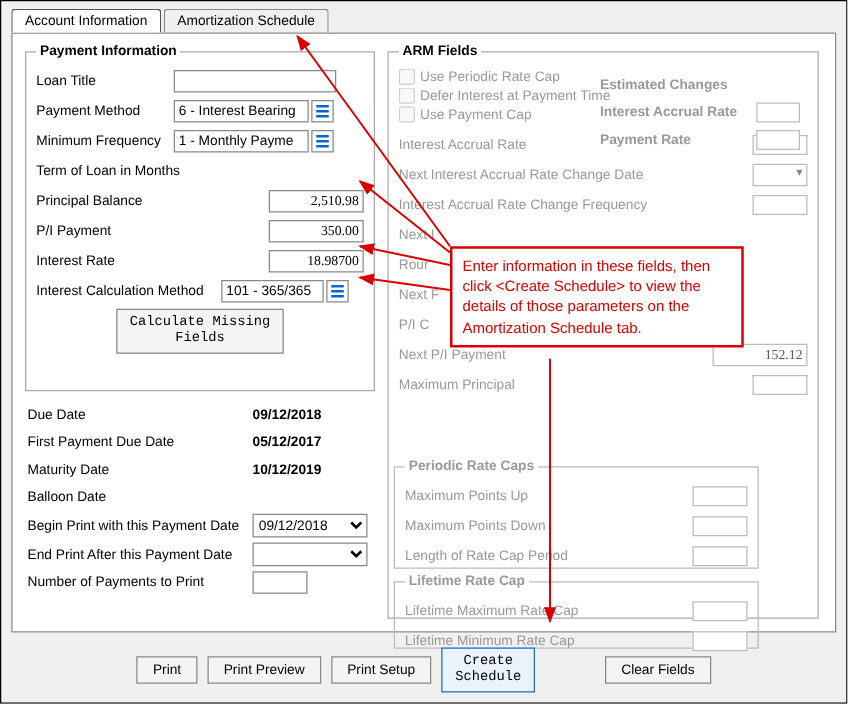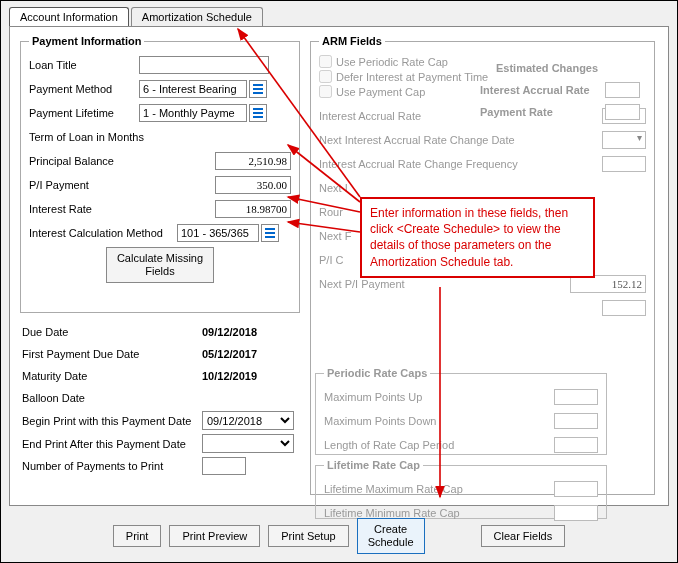--- a/index.html
+++ b/index.html
@@ -36,27 +36,27 @@
   .date-lbl { width: 180px; font-size: 11px; }
   .date-val { font-weight: bold; font-size: 11px; }
   
   select { height: 19px; font-size: 11px; border: 1px solid #888; background: #fff; }
   
   .chk-row { display: flex; align-items: center; margin-bottom: 2px; }
   .chk-row input { margin: 0 4px 0 0; }
   .chk-lbl { font-size: 11px; color: #999; }
   
   .est-col { position: absolute; right: 6px; top: 4px; width: 160px; }
-  .est-row { margin-bottom: 4px; min-height: 18px; display:flex; align-items:center;justify-content:center; }
+  .est-row { margin-bottom: 4px; min-height: 18px; display:flex; align-items:center; }
   .est-lbl { font-weight: bold; color: #999; font-size: 11px; width: 128px; }
   .est-in { width: 36px; height: 16px; border: 1px solid #bbb; background: #fff; display:inline-block; }
   
   .btn-row { position: absolute; bottom: 8px; left: 0; right: 0; display: flex; align-items: center; justify-content: center; gap: 8px; }
   button { font-family: Arial, sans-serif; font-size: 11px; padding: 4px 12px; background: #f4f4f4; border: 1px solid #888; cursor: pointer; }
-  button.multi { padding: 4px 10px; line-height: 1.2; }
+  button.multi { padding: 4px 10px; line-height: 1.2; font-family: Liberation Mono, monospace; }
   .btn-create { border: 1px solid #1a6fbf; background: #eaf3fb; }
   
   .callout { position: absolute; left: 350px; top: 170px; width: 235px; background: #fff; border: 2px solid #d90000; padding: 6px 8px; color: #d90000; font-size: 12px; line-height: 1.35; z-index: 20; }
   
   .arrow-line { position: absolute; stroke: #d90000; stroke-width: 1.6; fill: none; }
   .arrow-head { fill: #d90000; }
   
   .disabled-in { border: 1px solid #bbb; background: #fff; height: 16px; width: 44px; display:inline-block; }
   .select-tiny { width: 44px; height: 18px; display:inline-block; border:1px solid #bbb; background:#fff; position:relative; }
   .select-tiny::after { content:"▾"; position:absolute; right:3px; top:0; font-size:10px; color:#888; }
@@ -87,21 +87,21 @@
         <span class="icon-picker">
           <svg width="12" height="12">
               <rect x="1" y="1" width="10" height="2" fill="#06c"></rect>
               <rect x="1" y="5" width="10" height="2" fill="#06c"></rect>
               <rect x="1" y="9" width="10" height="2" fill="#06c"></rect>
             </svg>
         </span>
       </div>
 
       <div class="row">
-        <span class="lbl">Payment Lifetime</span>
+        <span class="lbl">Minimum Frequency</span>
         <input type="text" class="in-wide" value="1 - Monthly Payme" style="">
         <span class="icon-picker">
           <svg width="12" height="12">
               <rect x="1" y="1" width="10" height="2" fill="#06c"></rect>
               <rect x="1" y="5" width="10" height="2" fill="#06c"></rect>
               <rect x="1" y="9" width="10" height="2" fill="#06c"></rect>
             </svg>
         </span>
       </div>
 
@@ -235,20 +235,21 @@
           </div>
         <div class="row">
             <span class="lbl-arm" style="width:36px">P/I C</span>
           </div>
         <div class="row">
             <span class="lbl-arm">Next P/I Payment</span>
             <div style="flex:1"></div>
             <input type="text" class="in-num" style="border-color: rgb(187, 187, 187); color: rgb(85, 85, 85);" disabled="" value="152.12">
           </div>
         <div class="row">
+            <span class="lbl-arm">Maximum Principal</span>
             <div style="flex:1"></div>
             <span class="disabled-in"></span>
           </div>
       </div>
 
       <fieldset class="fs-prc soft">
         <legend>Periodic Rate Caps</legend>
         <div class="row">
             <span class="lbl-arm">Maximum Points Up</span>
             <div style="flex:1"></div>

